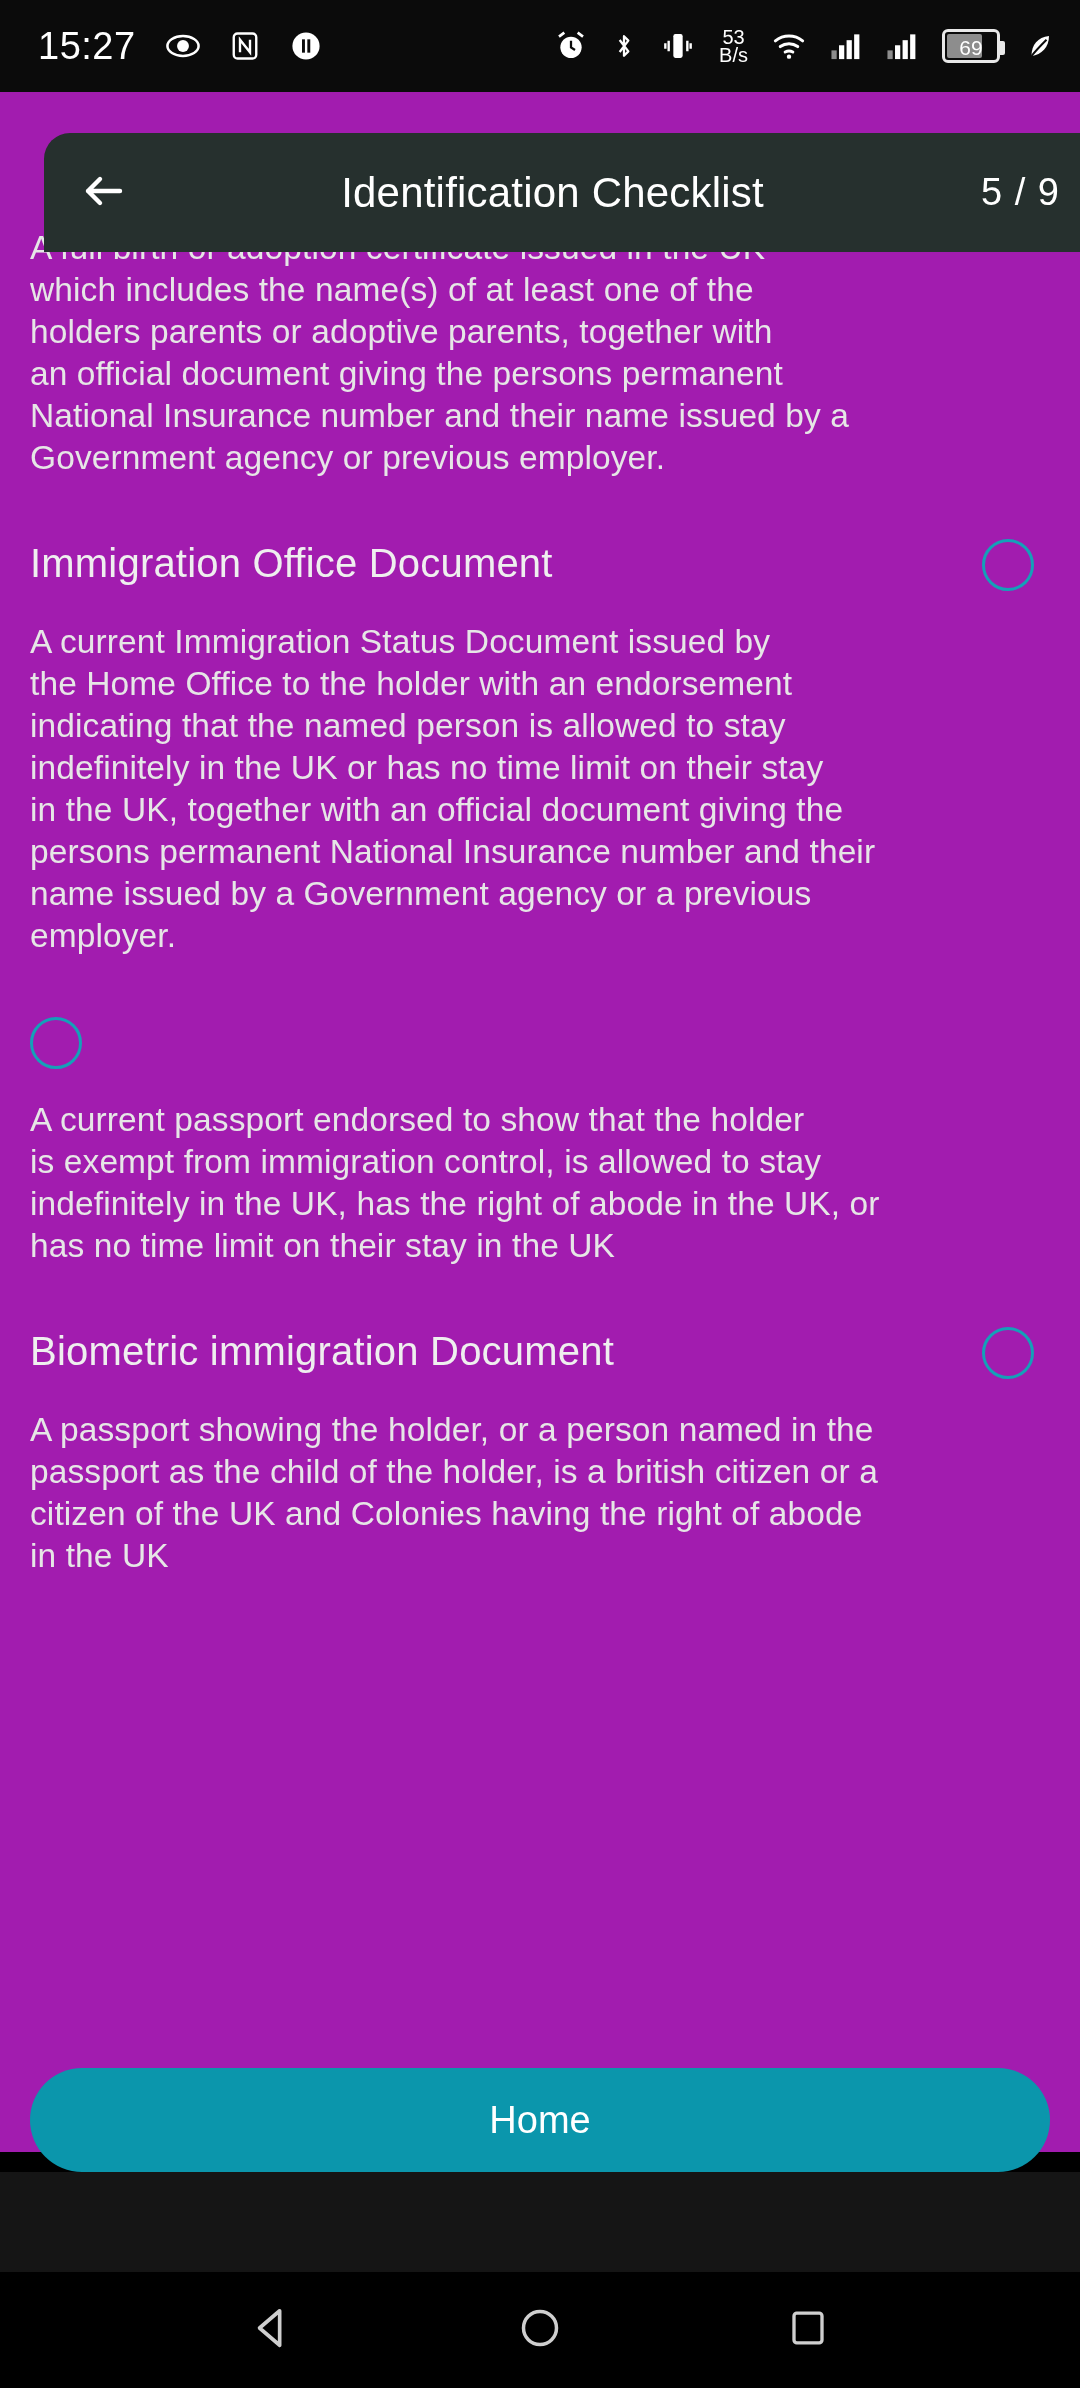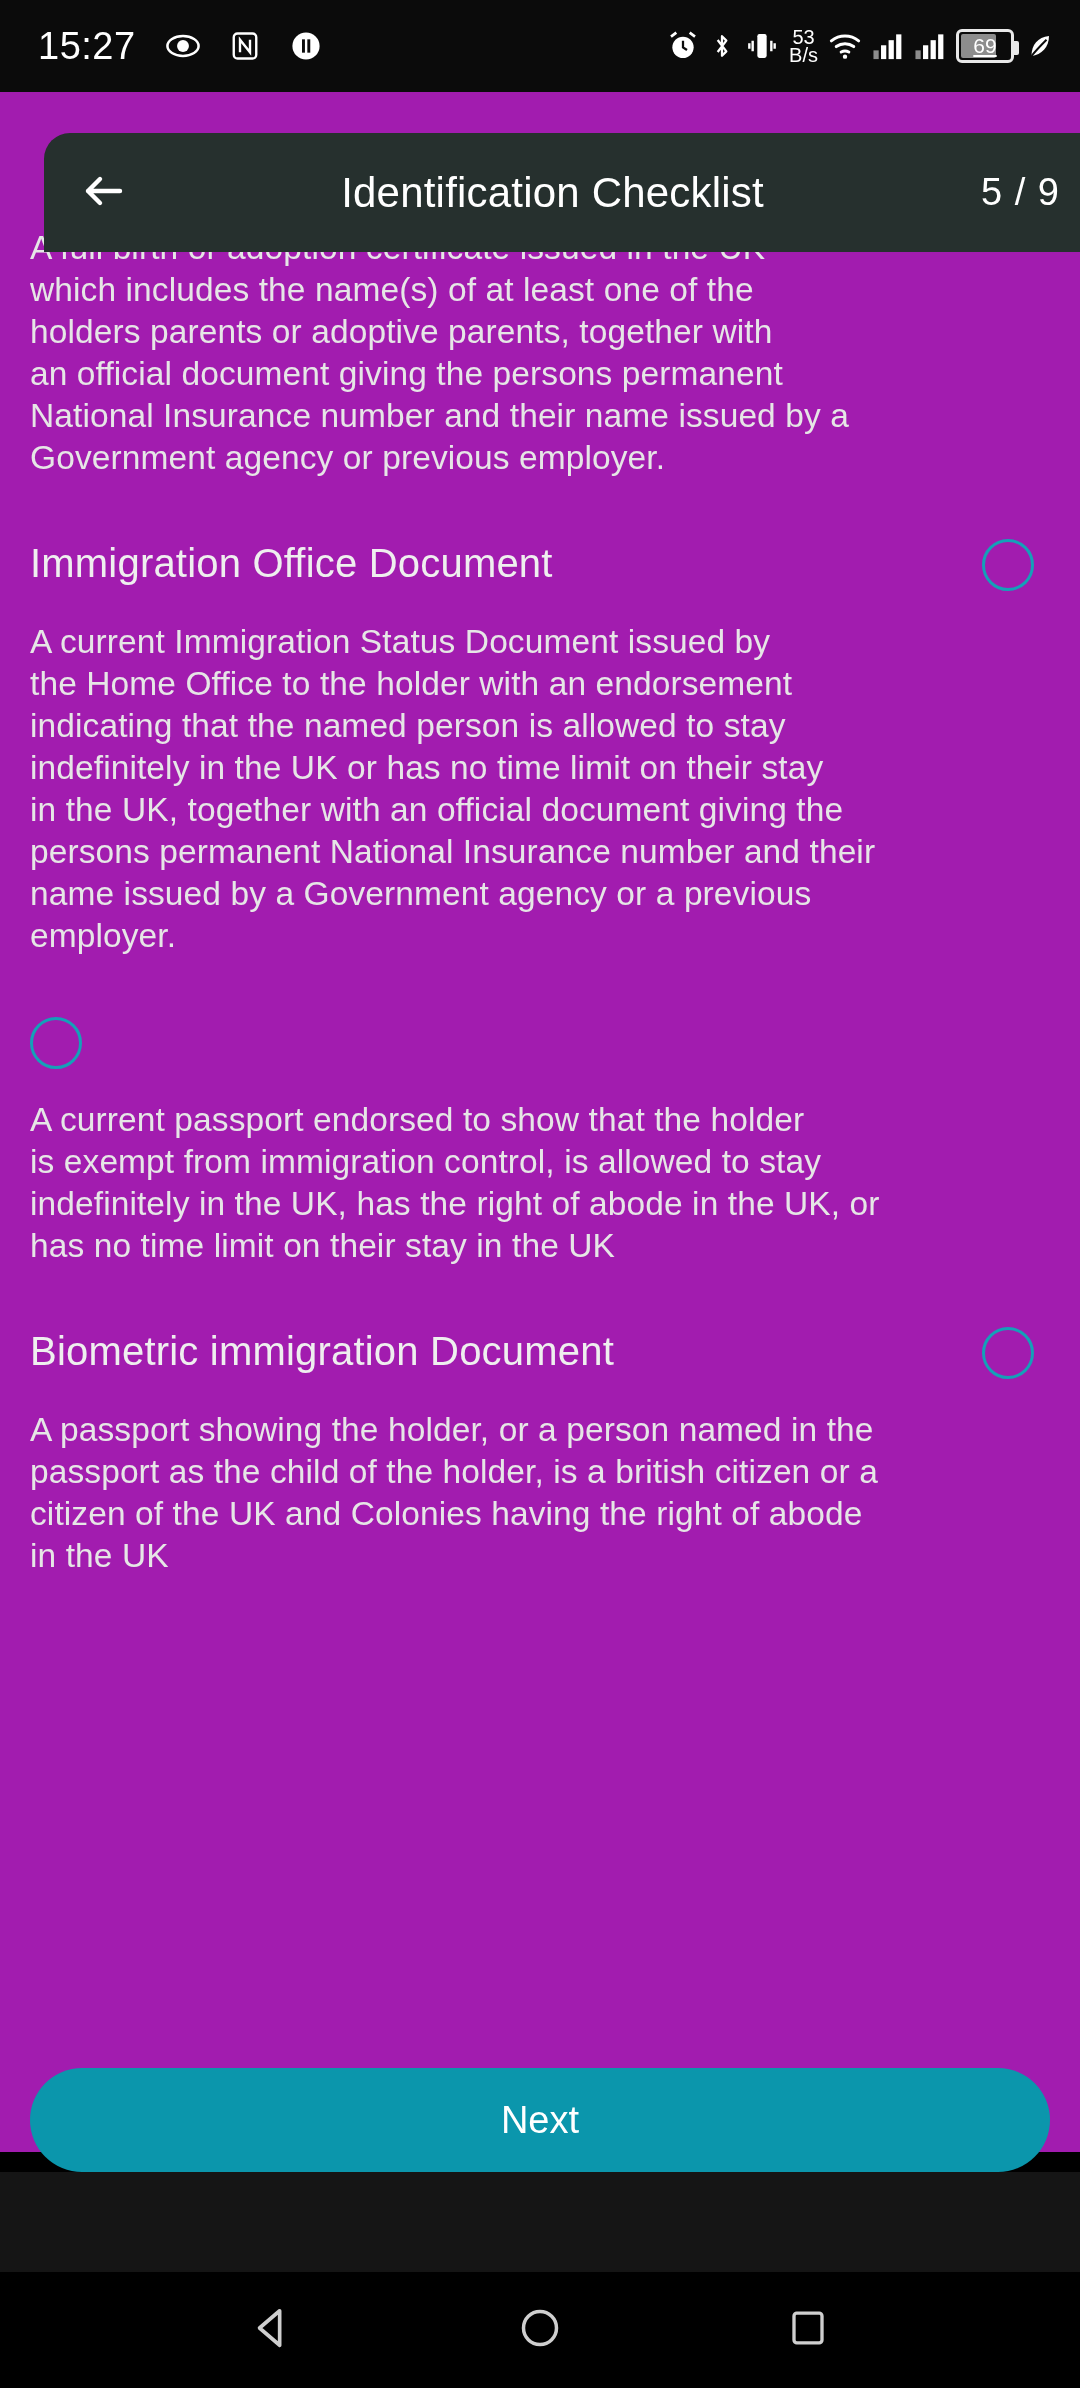--- a/index.html
+++ b/index.html
@@ -14,27 +14,27 @@
   
   .statusbar {
     position:absolute; top:0; left:0; width:1080px; height:92px;
     background:#0b0b0b;
     display:flex; align-items:center; justify-content:space-between;
     padding:0 26px 0 38px;
     color:#fff;
   }
   .sb-left { display:flex; align-items:center; gap:30px; }
   .sb-time { font-size:38px; letter-spacing:0.5px; color:#fff; font-weight:400; }
-  .sb-right { display:flex; align-items:center; gap:10px; }
+  .sb-right { display:flex; align-items:center; gap:24px; }
   .sb-ico { display:inline-flex; align-items:center; justify-content:center; }
   .sb-net { display:flex; flex-direction:column; align-items:center; line-height:0.92; font-size:20px; color:#fff; }
   .sb-net span { display:block; }
   .batt {
     position:relative; width:58px; height:34px; border:3px solid #e9e9e9; border-radius:6px;
-    display:flex; align-items:center; justify-content:center;text-decoration:underline;
+    display:flex; align-items:flex-end; justify-content:center;
   }
   .batt::after {
     content:""; position:absolute; right:-8px; top:9px; width:5px; height:14px;
     background:#e9e9e9; border-radius:0 2px 2px 0;
   }
   .batt-fill {
     position:absolute; left:2px; top:2px; bottom:2px; width:68%;
     background:#8d8d8d; border-radius:2px;
   }
   .batt-num { position:relative; font-size:21px; color:#fff; z-index:2; }
@@ -259,21 +259,21 @@
             <path d="M20 12H4M10 6l-6 6 6 6" fill="none" stroke="#fff" stroke-width="2.2" stroke-linecap="round" stroke-linejoin="round"></path>
           </svg>
       </span>
     </div>
     <div class="appbar-title">Identification Checklist</div>
     <div class="appbar-count">5 / 9</div>
   </div>
 
   <div class="bottom-pad"></div>
   <div class="btn-wrap">
-    <button class="next-btn">Next</button>
+    <button class="next-btn">Home</button>
   </div>
 
   <div class="navbar">
     <div class="nav-item">
       <span>
         <svg width="46" height="46" viewBox="0 0 24 24">
             <path d="M16 3L5.5 12 16 21z" fill="none" stroke="#cfcfcf" stroke-width="1.9" stroke-linejoin="round"></path>
           </svg>
       </span>
     </div>

